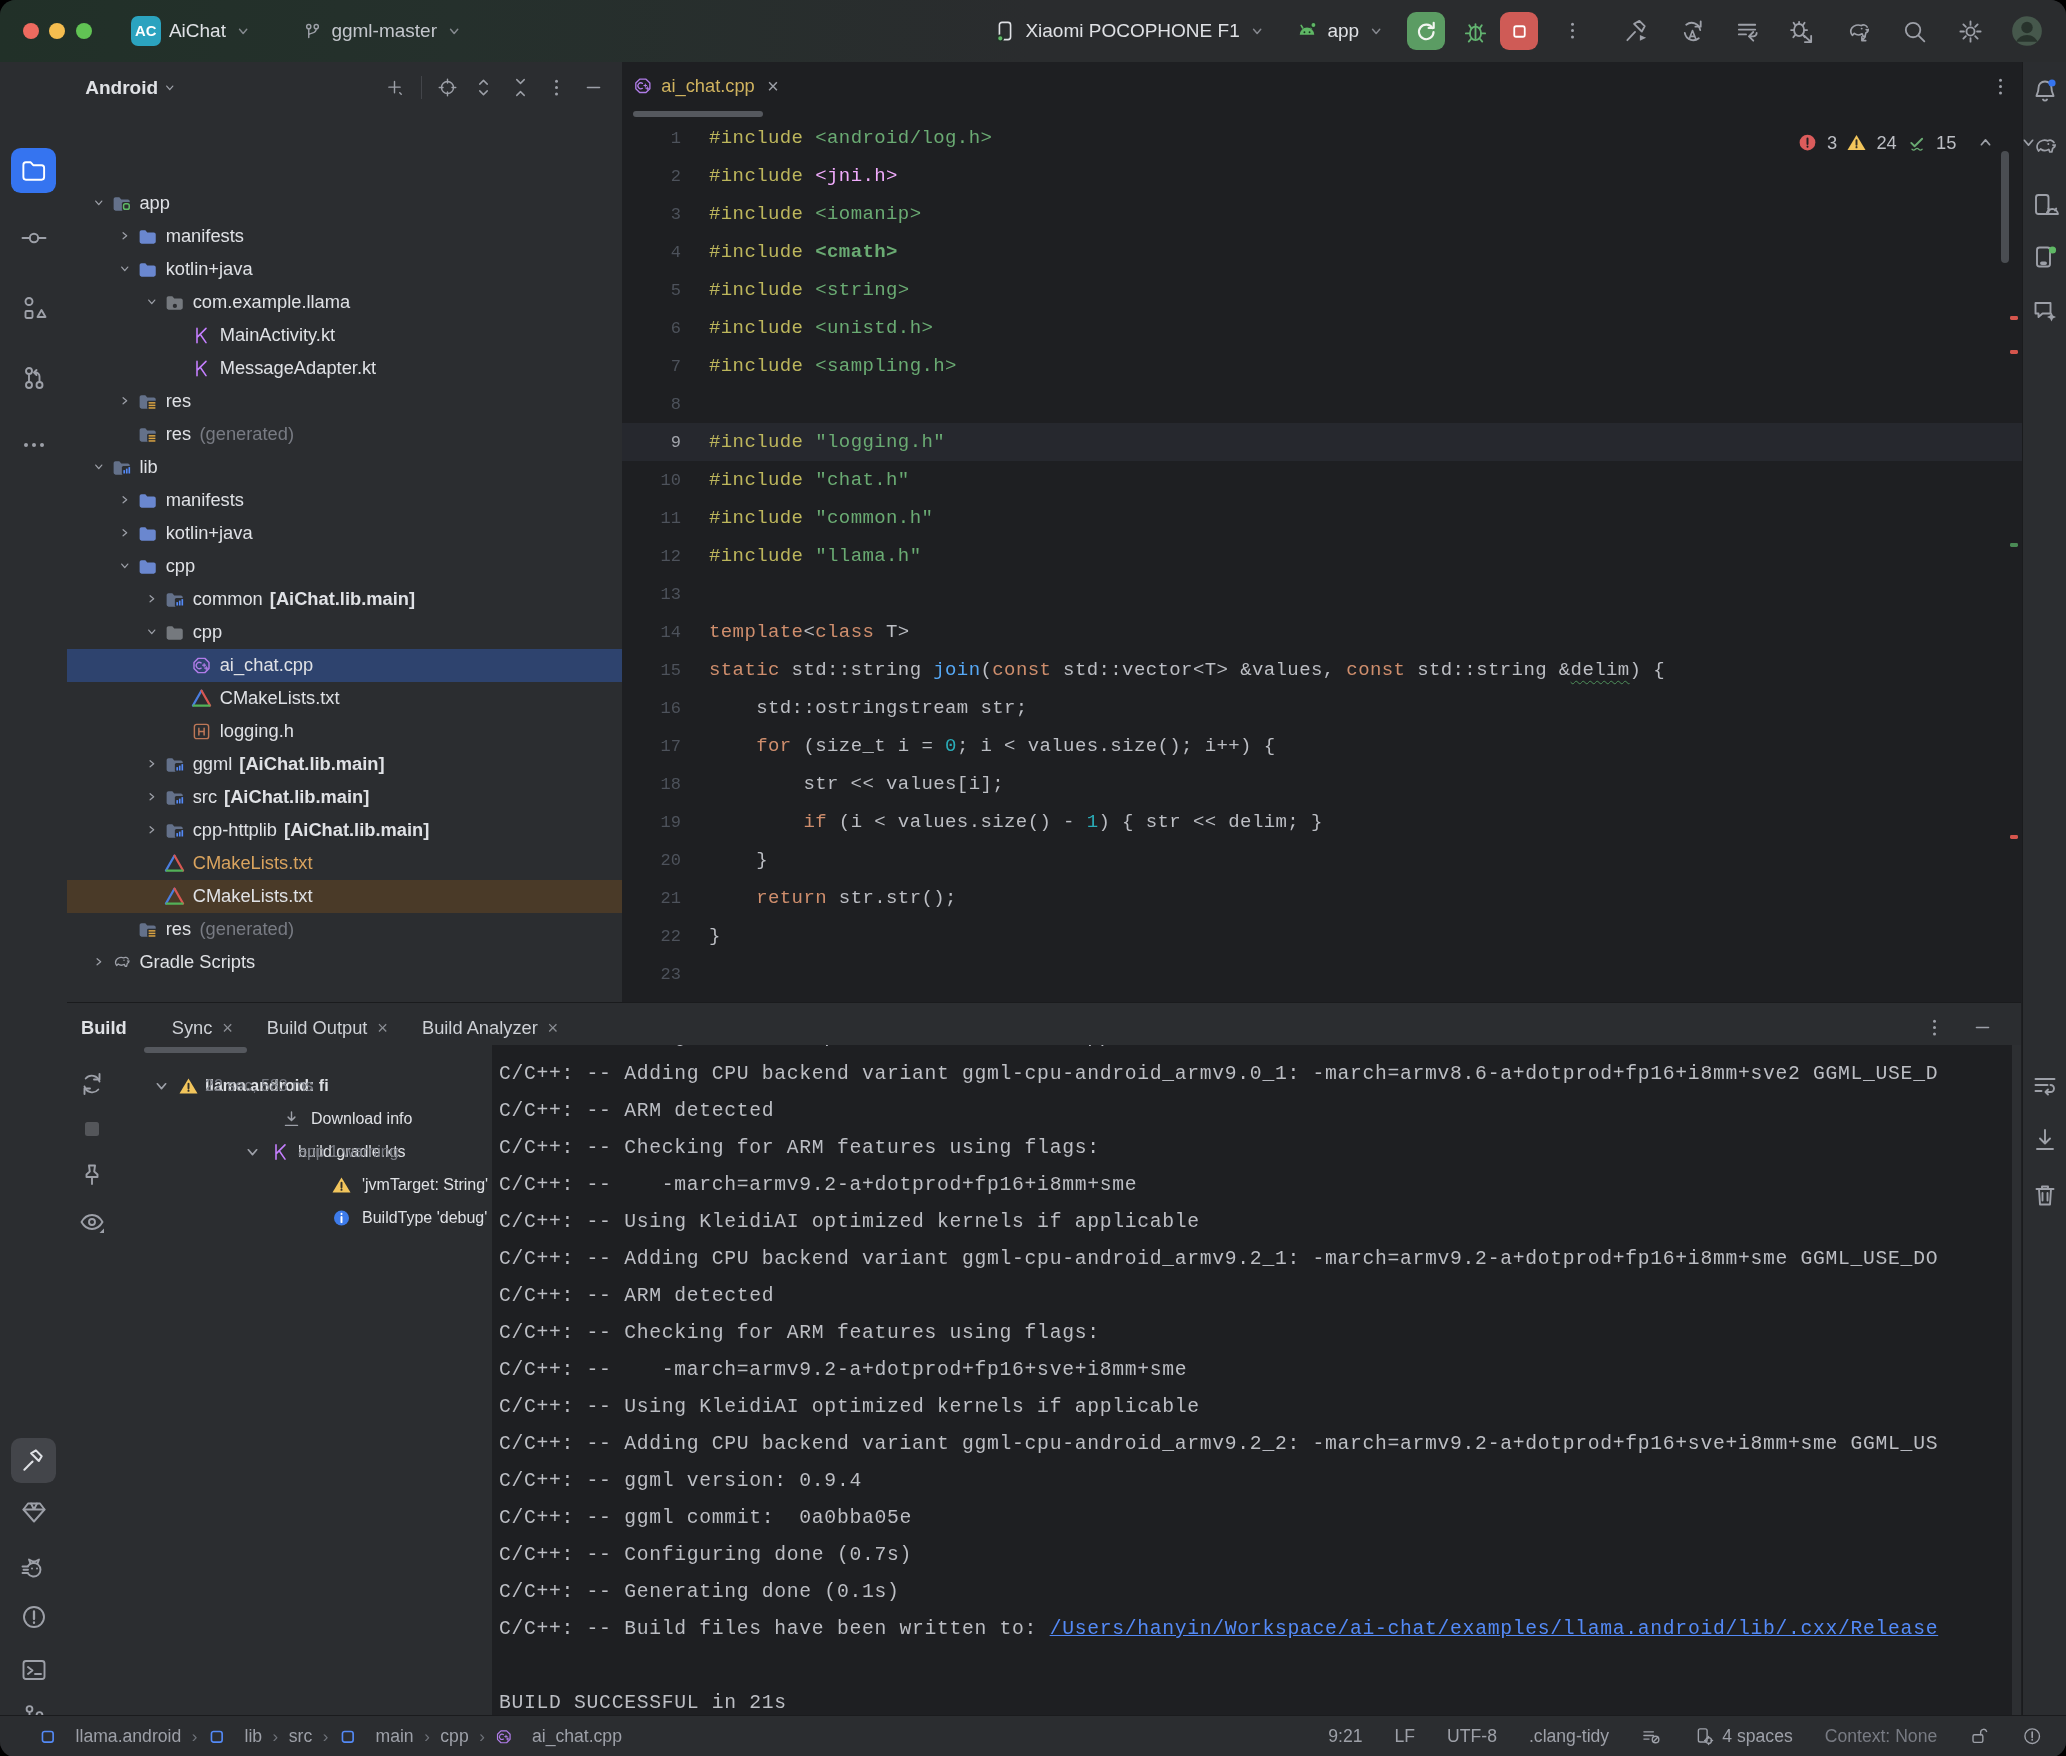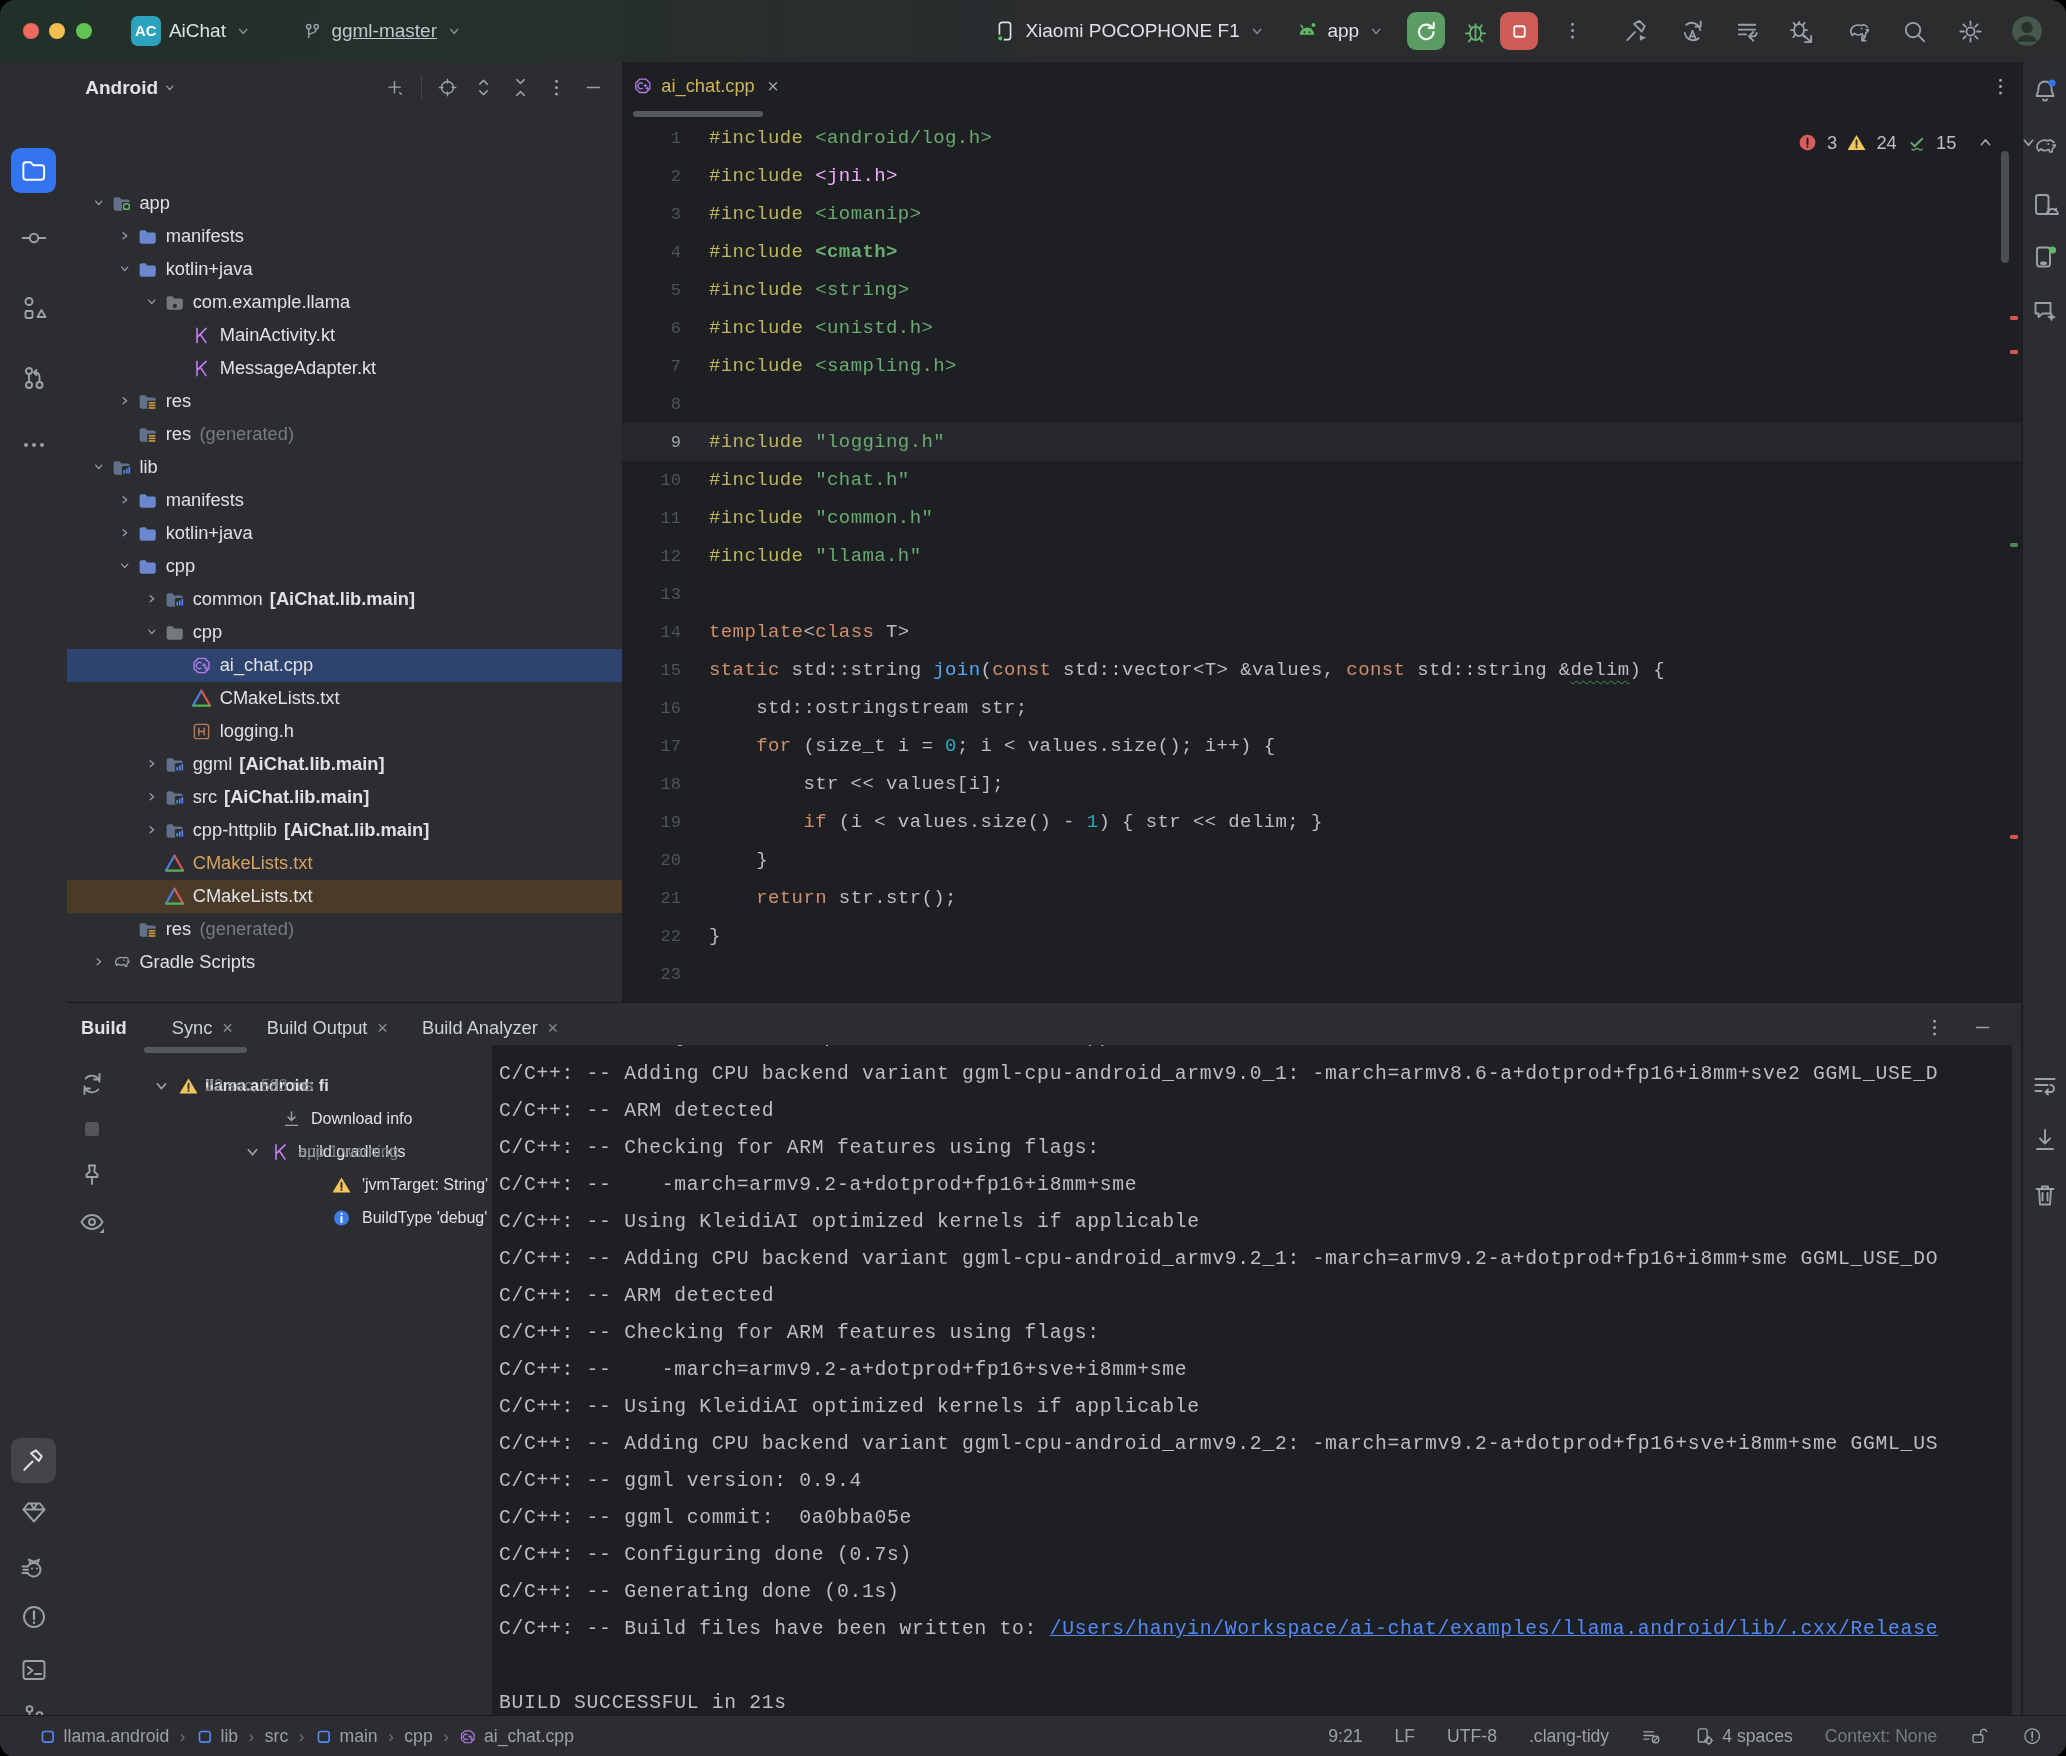--- a/index.html
+++ b/index.html
@@ -12,21 +12,21 @@
 
   
   .titlebar{position:absolute;left:0;top:0;width:2066px;height:62px;
     background:linear-gradient(90deg,#213028 0%,#25302c 22%,#2a2c2e 50%,#2a2c2e 100%);
     border-bottom:0.7px solid #191a1c;}
   .tl{position:absolute;top:22.5px;width:16px;height:16px;border-radius:50%;}
   .tbgroup{position:absolute;top:0;height:62px;display:flex;align-items:center;gap:8.4px;
     font-size:19px;color:#dfe1e5;}
   .badge-ac{width:29.5px;height:29.5px;border-radius:7px;background:#2ba3bf;color:#fff;
     font-weight:bold;font-size:14.8px;display:flex;align-items:center;justify-content:center;}
-  .dim{color:#c3c6cc;text-decoration:underline;}
+  .dim{color:#c3c6cc;}
   .runbtn{position:absolute;top:12px;width:38px;height:38px;border-radius:9.1px;
     display:flex;align-items:center;justify-content:center;}
   .icon38{width:27px;height:27px;}
   .icon34{width:24px;height:24px;}
   .icon30{width:21px;height:21px;}
   .icon26{width:18.3px;height:18.3px;}
   .icon22{width:15.5px;height:15.5px;}
   .chev{width:18.3px;height:18.3px;opacity:.8;}
 
   
@@ -101,21 +101,21 @@
     font-family:"Liberation Mono","DejaVu Sans Mono",monospace;font-size:19.7px;letter-spacing:0.7px;
     color:#bcbec4;padding-left:7px;}
   .cline:first-child{margin-top:-26px;}
   .clink{color:#548af7;text-decoration:underline;}
   .con-scroll{position:absolute;right:0;top:42px;width:9.1px;height:670px;background:#3a3c40;opacity:.55;}
 
   
   .status{position:absolute;left:0;top:1715px;width:2066px;height:41px;background:#2b2d30;
     border-top:0.7px solid #1a1b1d;display:flex;align-items:center;font-size:17.6px;color:#9da0a8;}
   #crumbs{display:flex;align-items:center;gap:10.5px;margin-left:39px;}
-  .crumb{display:flex;align-items:center;gap:7px;}
+  .crumb{display:flex;align-items:center;gap:19px;}
   .crumb .ic{width:17.6px;height:17.6px;}
   .crumbsep{color:#6f737a;font-size:17px;}
   .sright{margin-left:auto;display:flex;align-items:center;gap:32px;margin-right:24px;}
   .sright .ic{width:20.4px;height:20.4px;}
   .sitem{display:flex;align-items:center;gap:8.4px;}
   .dimmer{color:#787b83;}
 </style>
 </head>
 <body>
 

